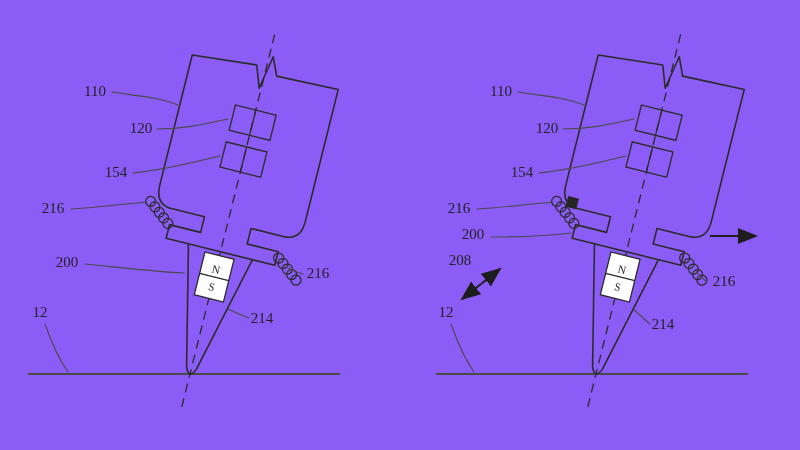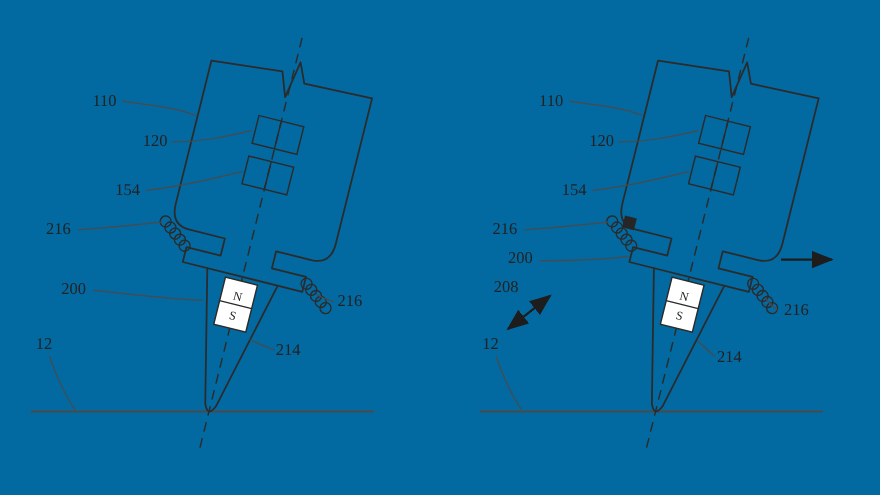--- a/index.html
+++ b/index.html
@@ -1,16 +1,16 @@
 <!DOCTYPE html>
 <html><head>
 <meta charset="utf-8">
 <style>
   html,body { margin:0; padding:0; background:#ffffff; }
-  .page { position:relative; width:800px; height:450px; background:#0369a1; overflow:hidden; }
+  .page { position:relative; width:800px; height:450px; background:#8b5cf6; overflow:hidden; }
   svg { display:block; }
   .ln     { fill:none; stroke:#2b2b2b; stroke-width:1.6; stroke-linejoin:round; stroke-linecap:round; }
   .thin   { fill:none; stroke:#2b2b2b; stroke-width:1.3; }
   .dash   { fill:none; stroke:#2b2b2b; stroke-width:1.3; stroke-dasharray:9 6; }
   .leader { fill:none; stroke:#4a4a4a; stroke-width:1.1; stroke-linecap:round; }
   .ground { stroke:#4a4a4a; stroke-width:1.8; }
   .coil   { fill:none; stroke:#2b2b2b; stroke-width:1.25; }
   .mark   { fill:#262626; stroke:none; }
   .arrow  { stroke:#1d1d1d; stroke-width:2; fill:none; }
   .arrhead{ fill:#1d1d1d; stroke:none; }

